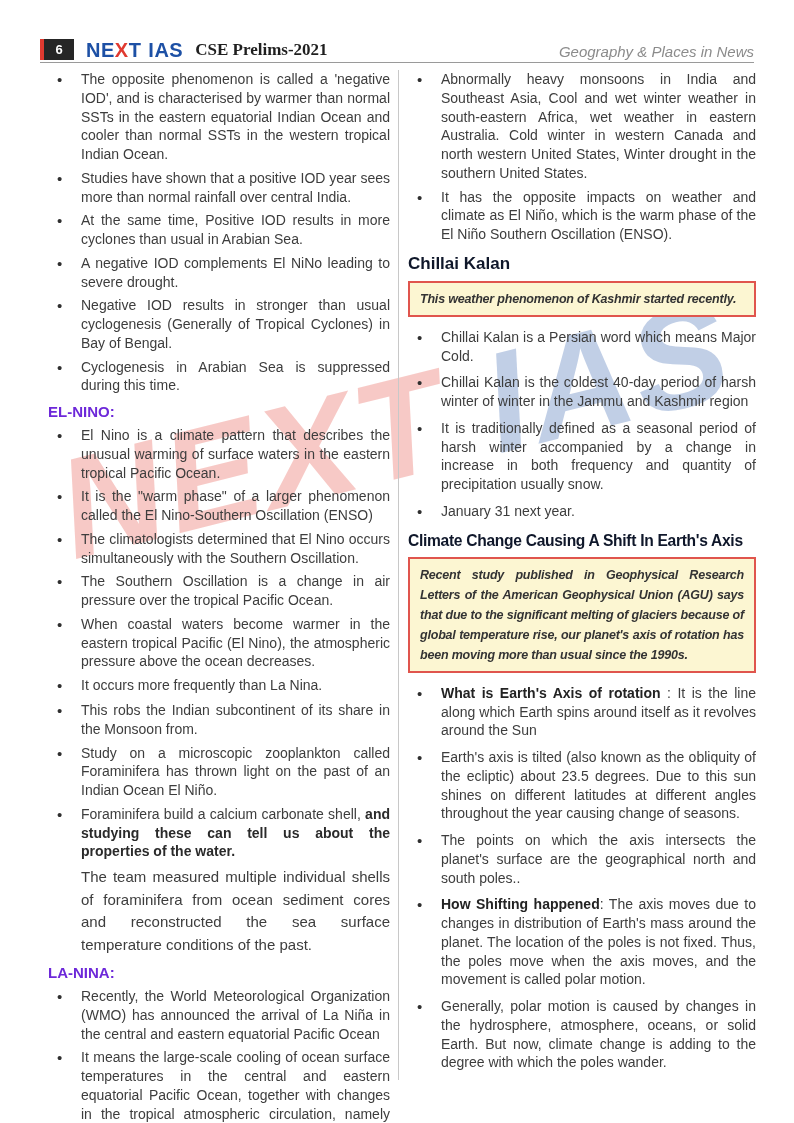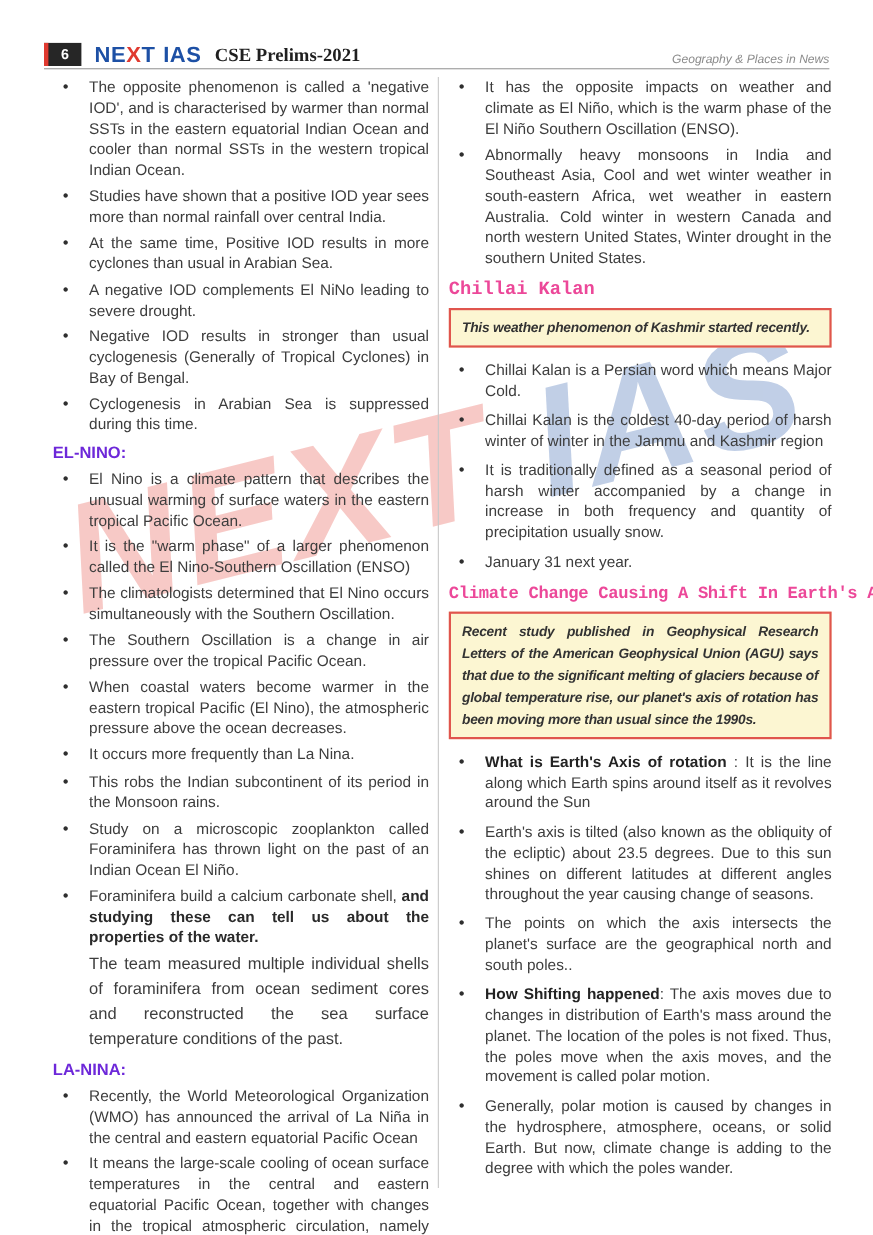--- a/index.html
+++ b/index.html
@@ -13,21 +13,21 @@
   .hdr{position:absolute;top:34px;left:40px;right:40px;height:26px;
        display:flex;justify-content:space-between;align-items:flex-end;z-index:2;}
   .hdr-left{display:flex;align-items:center;gap:12px;}
   .pagenum-box{width:30px;height:21px;background:#262626;border-left:4px solid #e03a30;
        color:#fff;font-weight:bold;font-size:13px;display:flex;align-items:center;justify-content:center;}
   .logo{font-size:20px;font-weight:800;letter-spacing:.5px;line-height:1;white-space:nowrap;}
   .logo .lb{color:#1d50a5;}
   .logo .lr{color:#e03a30;}
   .logo .ias{margin-left:7px;color:#1d50a5;}
   .doc-title{font-family:"Liberation Serif",serif;font-weight:700;font-size:17px;color:#1f1f1f;white-space:nowrap;}
-  .hdr-right{font-style:italic;color:#8b8b8b;font-size:11px;white-space:nowrap;}
+  .hdr-right{font-style:italic;color:#8b8b8b;font-size:15px;white-space:nowrap;}
   .hdr-rule{position:absolute;top:62px;left:40px;right:40px;height:1px;background:#9a9a9a;z-index:2;}
 
   
   .watermark{position:absolute;left:62px;top:430px;z-index:0;transform:rotate(-14deg);
        transform-origin:0 50%;font-size:142px;font-weight:bold;font-style:italic;
        letter-spacing:4px;white-space:nowrap;opacity:.27;user-select:none;}
   .wm-next{color:#e23c30;}
   .wm-ias{color:#1d50a5;}
 
   
@@ -40,21 +40,21 @@
   ul.blist{list-style:none;margin:0;padding:0;}
   ul.blist li{display:flex;margin:0 0 5px 0;font-size:14px;line-height:1.34;}
   ul.blist.spaced li{margin-bottom:8px;justify-content:flex-end;}
   .dot{flex:0 0 33px;padding-left:9px;box-sizing:border-box;color:#2f2f2f;}
   .dot::before{content:"\2022";font-size:15px;}
   .b-text{flex:1;text-align:justify;}
   .lead{font-weight:bold;color:#232323;}
   .bold-alt{font-weight:bold;color:#2a2a2a;}
 
   .h-black{font-size:15px;font-weight:bold;color:#6d28d9;margin:8px 0 6px 0;}
-  .h-teal{font-size:17px;font-weight:bold;color:#ec4899;margin:10px 0 7px 0;font-family:Liberation Mono, monospace;}
+  .h-teal{font-size:17px;font-weight:bold;color:#0f172a;margin:10px 0 7px 0;}
   .h-teal.long{font-size:15.6px;letter-spacing:-.3px;white-space:nowrap;}
 
   .callout{background:#fcf6d2;border:2px solid #e0554d;padding:6px 10px;margin:4px 0 11px 0;
        font-weight:bold;font-style:italic;font-size:12.5px;letter-spacing:-.2px;
        line-height:1.6;color:#333;text-align:justify;}
 
   .team-para{margin:2px 0 8px 33px;font-size:15px;line-height:1.5;text-align:justify;}
 </style>
 </head>
 <body>
@@ -127,21 +127,21 @@
         <li>
             <span class="dot"></span>
             <span class="b-text">When coastal waters become warmer in the eastern tropical Pacific (El Nino), the atmospheric pressure above the ocean decreases.</span>
           </li>
         <li>
             <span class="dot"></span>
             <span class="b-text">It occurs more frequently than La Nina.</span>
           </li>
         <li>
             <span class="dot"></span>
-            <span class="b-text">This robs the Indian subcontinent of its period in the Monsoon rains.</span>
+            <span class="b-text">This robs the Indian subcontinent of its share in the Monsoon from.</span>
           </li>
         <li>
             <span class="dot"></span>
             <span class="b-text">Study on a microscopic zooplankton called Foraminifera has thrown light on the past of an Indian Ocean El Niño.</span>
           </li>
         <li>
             <span class="dot"></span>
             <span class="b-text"><span>Foraminifera build a calcium carbonate shell, </span><span class="bold-alt">and studying these can tell us about the properties of the water.</span></span>
           </li>
       </ul>
@@ -161,25 +161,25 @@
           </li>
       </ul>
     </div>
 
     <div class="col-divider"></div>
 
     <div class="col-right">
       <ul class="blist">
         <li>
             <span class="dot"></span>
+            <span class="b-text">Abnormally heavy monsoons in India and Southeast Asia, Cool and wet winter weather in south-eastern Africa, wet weather in eastern Australia. Cold winter in western Canada and north western United States, Winter drought in the southern United States.</span>
+          </li>
+        <li>
+            <span class="dot"></span>
             <span class="b-text">It has the opposite impacts on weather and climate as El Niño, which is the warm phase of the El Niño Southern Oscillation (ENSO).</span>
-          </li>
-        <li>
-            <span class="dot"></span>
-            <span class="b-text">Abnormally heavy monsoons in India and Southeast Asia, Cool and wet winter weather in south-eastern Africa, wet weather in eastern Australia. Cold winter in western Canada and north western United States, Winter drought in the southern United States.</span>
           </li>
       </ul>
 
       <div class="h-teal">Chillai Kalan</div>
 
       <div class="callout">This weather phenomenon of Kashmir started recently.</div>
 
       <ul class="blist spaced">
         <li>
             <span class="dot"></span>

